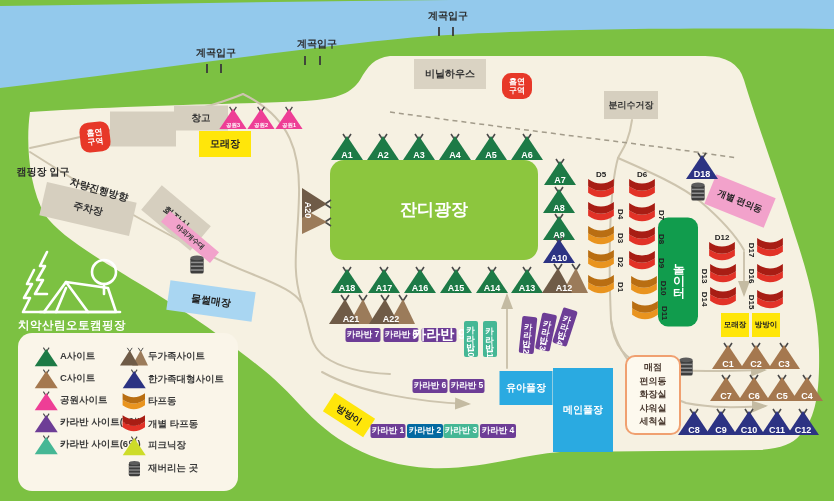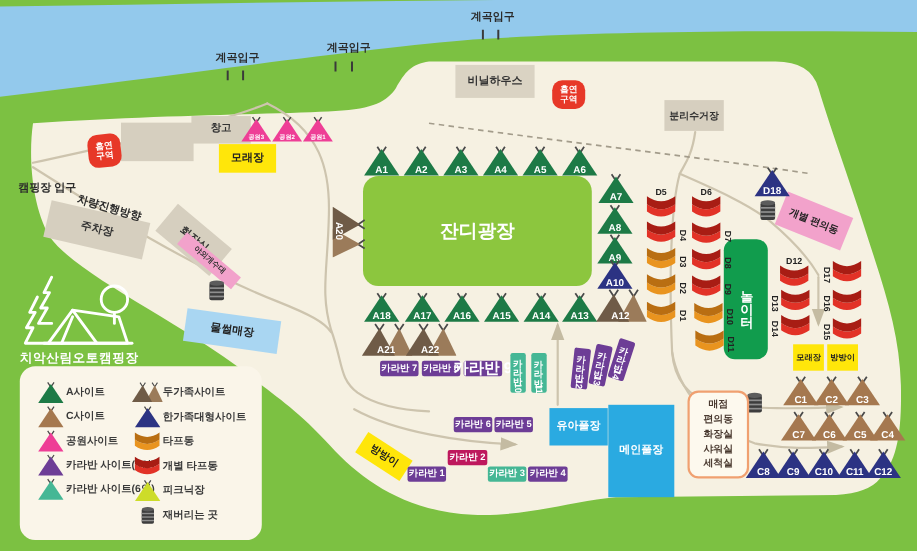--- a/index.html
+++ b/index.html
@@ -92,21 +92,21 @@
       <div class="caravan" style="width: 35px; height: 14px; background: rgb(109, 61, 150); font-size: 8.5px; left: 401px; top: 335px; transform: translate(-50%, -50%);">카라반 8</div>
       <div class="caravan" style="width: 35px; height: 14px; background: rgb(109, 61, 150); font-size: 14px; left: 439px; top: 335px; transform: translate(-50%, -50%);">카라반 9</div>
       <div class="caravan vert" style="width: 14px; height: 36px; background: rgb(69, 183, 149); font-size: 8.5px; left: 471px; top: 339px; transform: translate(-50%, -50%);">카라반 10</div>
       <div class="caravan vert" style="width: 14px; height: 36px; background: rgb(69, 183, 149); font-size: 8.5px; left: 490px; top: 339px; transform: translate(-50%, -50%);">카라반 11</div>
       <div class="caravan vert" style="width: 15px; height: 37px; background: rgb(109, 61, 150); font-size: 8.5px; left: 528px; top: 335px; transform: translate(-50%, -50%) rotate(6deg);">카라반 12</div>
       <div class="caravan vert" style="width: 15px; height: 37px; background: rgb(109, 61, 150); font-size: 8.5px; left: 546px; top: 332px; transform: translate(-50%, -50%) rotate(12deg);">카라반 13</div>
       <div class="caravan vert" style="width: 15px; height: 37px; background: rgb(109, 61, 150); font-size: 8.5px; left: 565px; top: 327px; transform: translate(-50%, -50%) rotate(18deg);">카라반 14</div>
       <div class="caravan" style="width: 35px; height: 14px; background: rgb(109, 61, 150); font-size: 8.5px; left: 430px; top: 386px; transform: translate(-50%, -50%);">카라반 6</div>
       <div class="caravan" style="width: 35px; height: 14px; background: rgb(109, 61, 150); font-size: 8.5px; left: 467px; top: 386px; transform: translate(-50%, -50%);">카라반 5</div>
       <div class="caravan" style="width: 35px; height: 14px; background: rgb(109, 61, 150); font-size: 8.5px; left: 388px; top: 431px; transform: translate(-50%, -50%); text-align: right;">카라반 1</div>
-      <div class="caravan" style="width: 36px; height: 14px; background: #be185d; font-size: 8.5px; left: 425px; top: 416px; transform: translate(-50%, -50%);">카라반 2</div>
+      <div class="caravan" style="width: 36px; height: 14px; background: #0369a1; font-size: 8.5px; left: 425px; top: 431px; transform: translate(-50%, -50%);">카라반 2</div>
       <div class="caravan" style="width: 35px; height: 14px; background: rgb(69, 183, 149); font-size: 8.5px; left: 461px; top: 431px; transform: translate(-50%, -50%);">카라반 3</div>
       <div class="caravan" style="width: 36px; height: 14px; background: rgb(109, 61, 150); font-size: 8.5px; left: 498px; top: 431px; transform: translate(-50%, -50%);">카라반 4</div>
     </div>
   <div id="sprites-layer">
       <div class="sprite" style="left: 347px; top: 149px; transform: translate(-50%, -50%);"><svg width="34" height="30" viewBox="0 0 34 30">
     <path d="M13,2 L17,8 M21,2 L17,8" stroke="#4a4a4a" stroke-width="1.6" fill="none"></path>
     <path d="M17,4 L1,28 L33,28 Z" fill="#1d7a46"></path>
     <text x="17" y="25.5" text-anchor="middle" font-size="9" font-weight="bold" fill="#fff" font-family="Liberation Sans, sans-serif">A1</text>
         </svg></div>
       <div class="sprite" style="left: 383px; top: 149px; transform: translate(-50%, -50%);"><svg width="34" height="30" viewBox="0 0 34 30">

